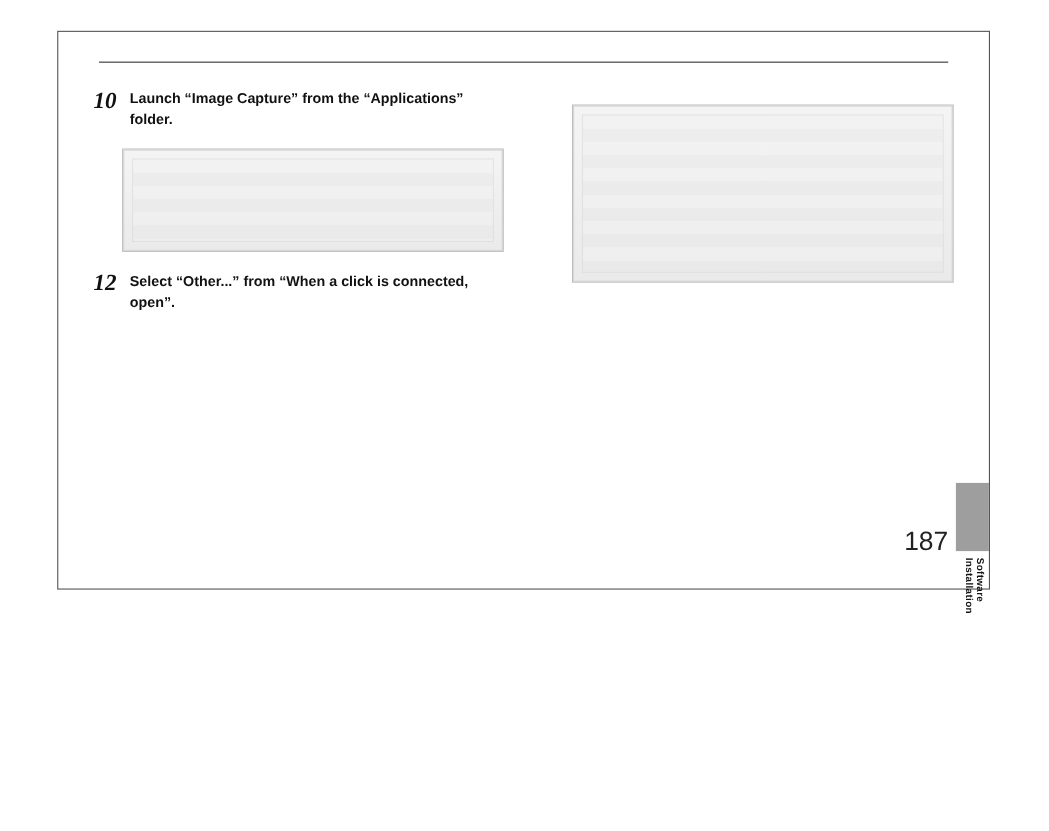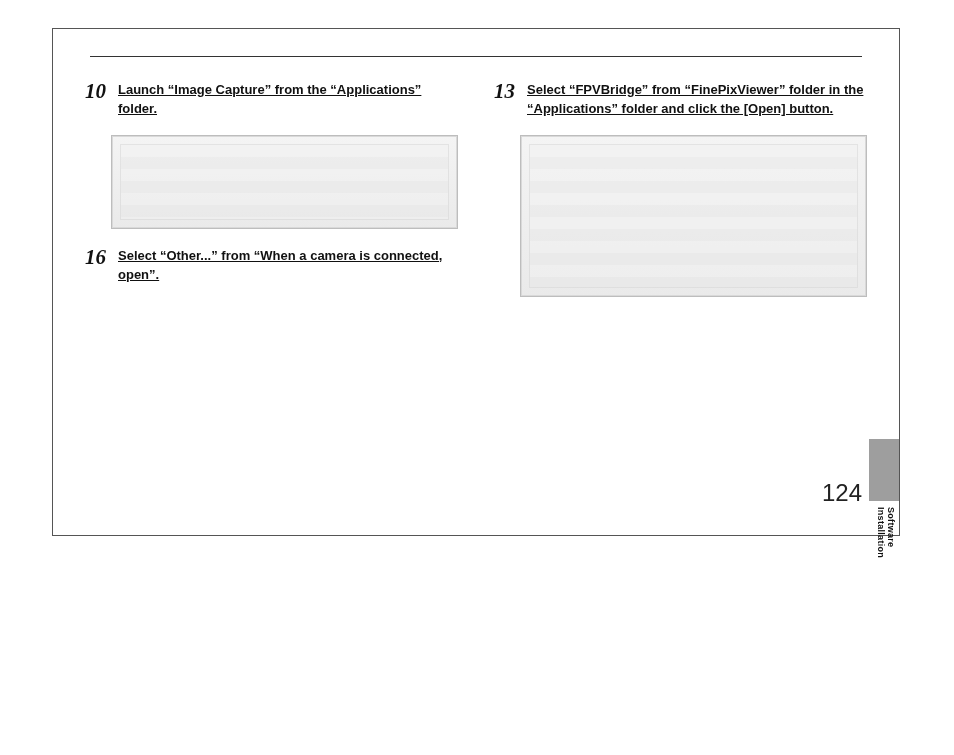--- a/index.html
+++ b/index.html
@@ -3,21 +3,21 @@
 <meta charset="utf-8">
 <style>
   html,body{margin:0;padding:0;background:#fff;}
   body{width:954px;height:755px;position:relative;font-family:Helvetica,Arial,sans-serif;color:#111;}
   .page{position:absolute;left:52px;top:28px;width:848px;height:508px;border:1px solid #555;box-sizing:border-box;}
   .rule{position:absolute;left:37px;right:37px;top:27px;border-top:1.2px solid #333;}
   .columns{position:absolute;top:52px;left:32px;right:32px;bottom:75px;display:flex;gap:36px;}
   .col{flex:1;}
   .step{margin-bottom:16px;}
   .num{font-family:Georgia,'Times New Roman',serif;font-style:italic;font-weight:bold;font-size:21px;float:left;width:26px;line-height:1;}
-  .body{font-size:13px;font-weight:bold;line-height:1.45;margin-left:33px;text-decoration:underline;}
+  .body{font-size:13px;font-weight:bold;line-height:1.45;margin-left:33px;}
   .fig{margin:14px 0 18px 26px;border:1px solid #bdbdbd;background:linear-gradient(#f4f4f4,#eaeaea);height:92px;position:relative;box-shadow:inset 0 0 0 1px #d9d9d9;}
   .fig::after{content:"";position:absolute;inset:8px;border:1px solid #d6d6d6;background:repeating-linear-gradient(#f2f2f2 0 12px,#e9e9e9 12px 24px);opacity:.55;}
   .fig2{height:160px;}
   
   .thumb{position:absolute;right:0;top:410px;width:30px;height:62px;background:#9e9e9e;}
   .side-label{position:absolute;right:3px;top:478px;font-size:9px;font-weight:bold;letter-spacing:.3px;writing-mode:vertical-rl;text-orientation:mixed;transform:rotate(180deg);}
   .side-label{writing-mode:vertical-rl;transform:none;}
   .pgnum{position:absolute;right:37px;bottom:28px;font-size:24px;font-family:Helvetica,Arial,sans-serif;color:#222;}
 </style>
 </head>
@@ -28,32 +28,28 @@
 
   <div class="columns">
 
     <div class="col">
       <div class="step">
         <div class="num">10</div>
         <div class="body">Launch “Image Capture” from the “Applications” folder.</div>
       </div>
       <div class="fig"></div>
       <div class="step">
-        <div class="num">16</div>
-        <div class="body">Select “Other...” from “When a camera is connected, open”.</div>
+        <div class="num">12</div>
+        <div class="body">Select “Other...” from “When a click is connected, open”.</div>
       </div>
     </div>
 
     <div class="col">
-      <div class="step">
-        <div class="num">13</div>
-        <div class="body">Select “FPVBridge” from “FinePixViewer” folder in the “Applications” folder and click the [Open] button.</div>
-      </div>
       <div class="fig fig2"></div>
     </div>
 
   </div>
 
   <div class="thumb"></div>
   <div class="side-label">Software Installation</div>
 
-  <div class="pgnum">124</div>
+  <div class="pgnum">187</div>
 </div>
 
 </body></html>

